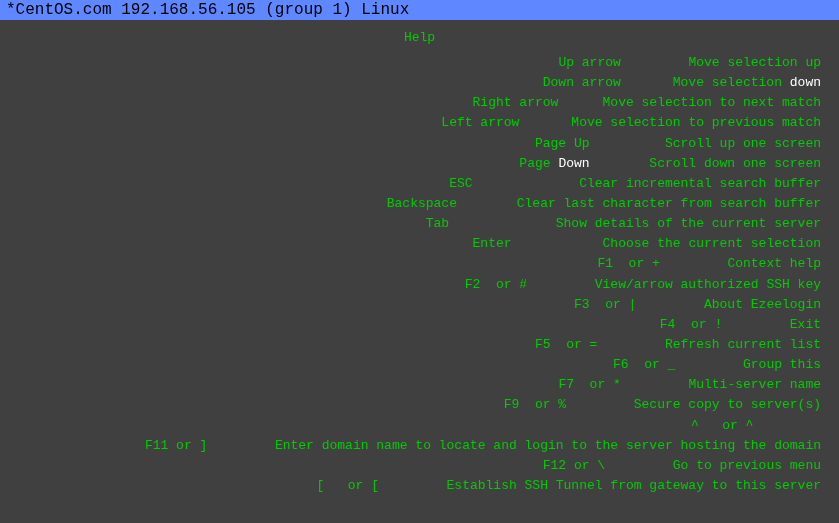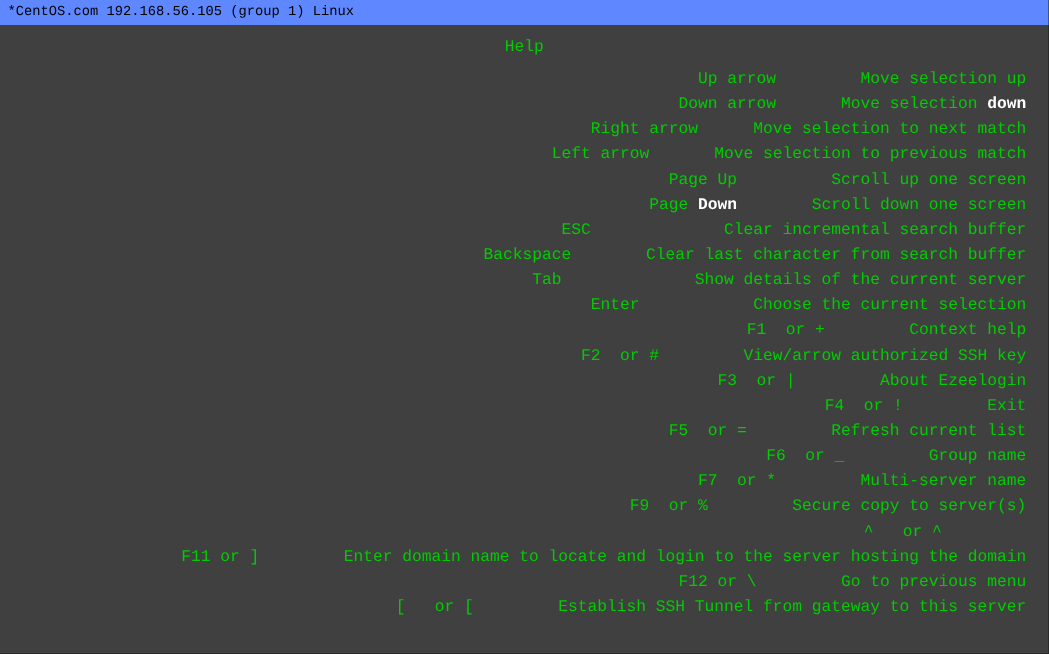--- a/index.html
+++ b/index.html
@@ -8,21 +8,21 @@
       font-family: 'Courier New', Courier, monospace;
       font-size: 13px;
       width: 839px;
       height: 523px;
       overflow: hidden;
     }
     #title-bar {
       background: #5f87ff;
       color: #000;
       padding: 2px 6px;
-      font-size: 11px;
+      font-size: 16px;
       height: 20px;
       display: flex;
       align-items: center;
       text-align: center;
     }
     #terminal {
       background: #404040;
       color: #00cc00;
       padding: 10px 18px;
       height: calc(523px - 20px);
@@ -41,21 +41,21 @@
     }
     .key-col {
       min-width: 130px;
       color: #00cc00;
     }
     .desc-col {
       color: #00cc00;
     }
     .down-highlight {
       color: #ffffff;
-      font-weight: bold;
+      font-weight: normal;
     }
   </style>
 </head>
 <body>
 
 <div id="title-bar">
   <span>*CentOS.com    192.168.56.105 (group 1) Linux</span>
 </div>
 
 <div id="terminal">
@@ -131,21 +131,21 @@
     <span class="desc-col">Exit</span>
   </div>
 
   <div class="help-row">
     <span class="key-col">F5  or =</span>
     <span class="desc-col">Refresh current list</span>
   </div>
 
   <div class="help-row">
     <span class="key-col">F6  or _</span>
-    <span class="desc-col">Group name</span>
+    <span class="desc-col">Group this</span>
   </div>
 
   <div class="help-row">
     <span class="key-col">F7  or *</span>
     <span class="desc-col">Multi-server name</span>
   </div>
 
   <div class="help-row">
     <span class="key-col">F9  or %</span>
     <span class="desc-col">Secure copy to server(s)</span>

